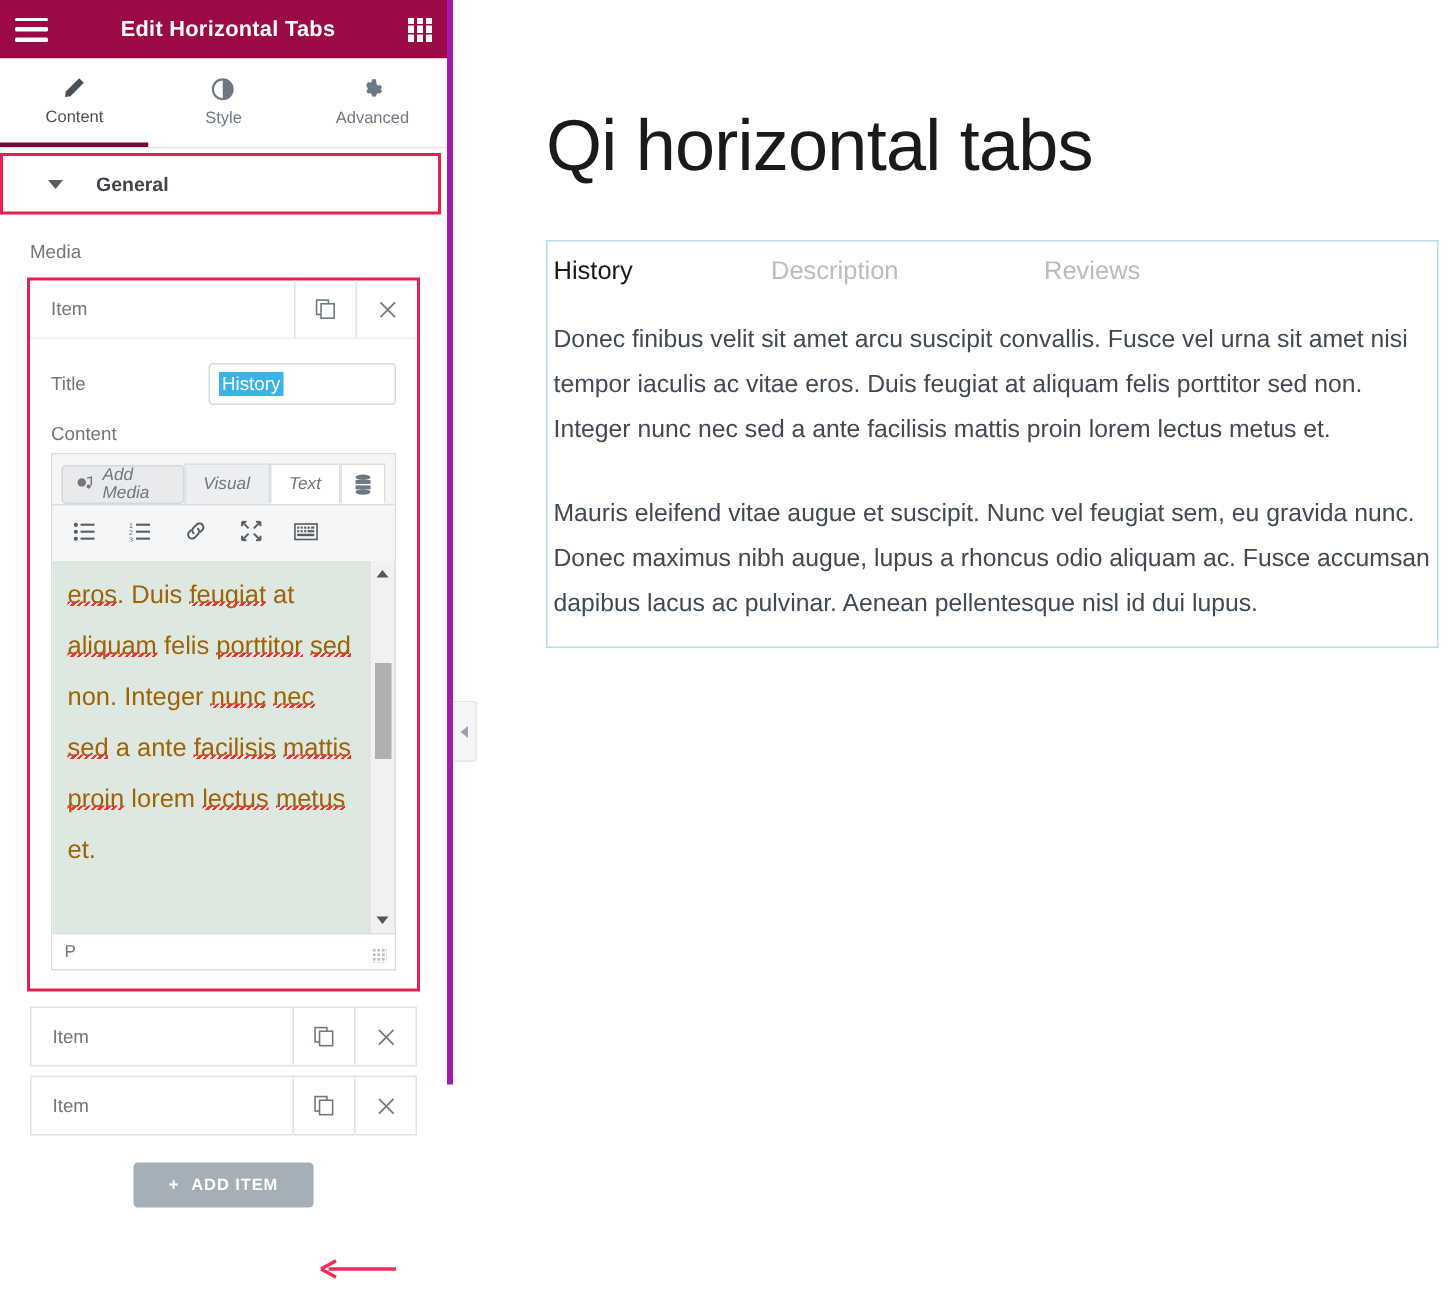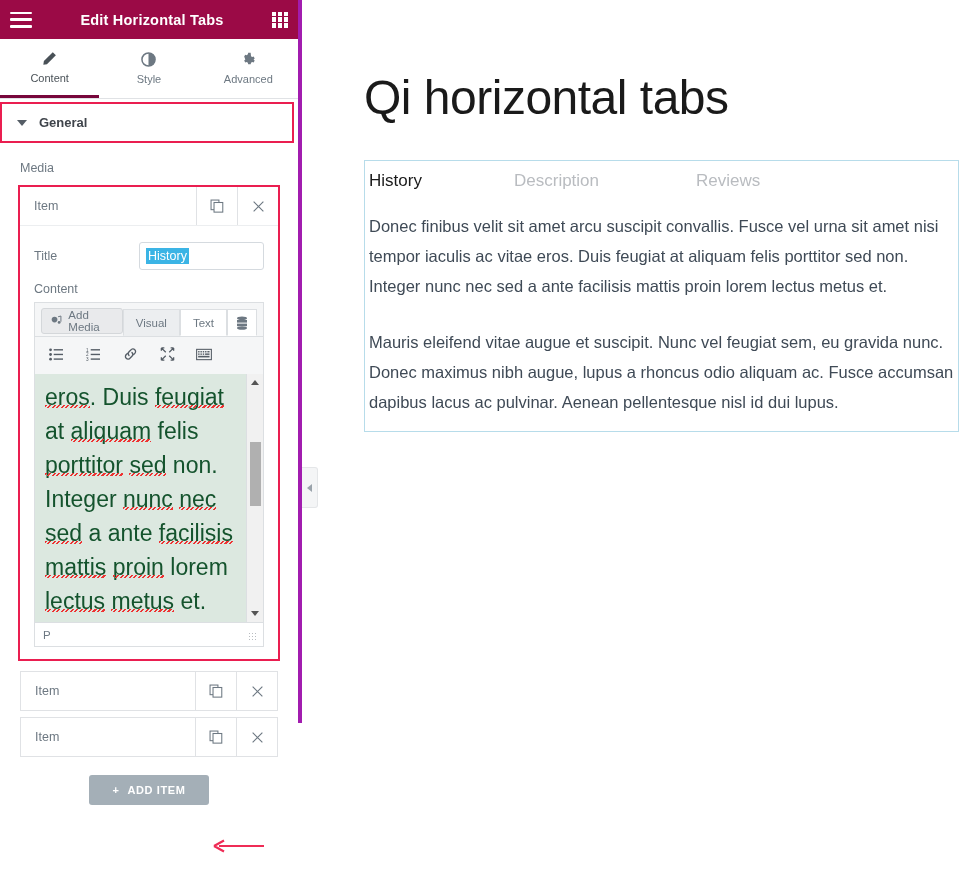--- a/index.html
+++ b/index.html
@@ -51,22 +51,22 @@
   .ptab.active { border-bottom:3px solid #77063b; }
   .ptab .lbl { font-size:11px; color:#6d7882; }
   .ptab.active .lbl { color:#495157; }
   .ptab svg { display:block; }
 
   
   .panel-body { height: 774px; overflow:hidden; background:#fff; position:relative; }
 
   
   .section-head {
-    height:41px; display:flex; align-items:center; gap:12px;
-    padding-left:15px;
+    height:41px; display:flex; align-items:center; gap:22px;
+    padding-left:30px;
     background:#ffffff;
     border:2px solid #ea1e50;
     margin: 3px 4px 0 0;
   }
   .caret-down { width:0;height:0;border-left:5px solid transparent;border-right:5px solid transparent;border-top:6px solid #555d66; }
   .section-head .t { font-size:13px; font-weight:bold; color:#3f444b; }
 
   .pad { padding: 0 20px; }
 
   .field-row { display:flex; align-items:center; justify-content:space-between; margin-top:16px; }
@@ -96,21 +96,21 @@
   .sel-input {
     width:125px; height:28px; border:1px solid #d5dadf; border-radius:3px;
     background:#fff; font-size:12px; padding:0 6px; display:flex; align-items:center;
   }
   .sel-text { background:#3bb4e5; color:#ffffff; padding:1px 2px; font-size:12.5px; }
 
   .content-lbl { font-size:12.5px; color:#6d7882; margin:12px 0 6px 0; }
 
   
   .wpeditor { border:1px solid #dcdfe2; background:#f5f6f7; }
-  .wp-top { display:flex; align-items:flex-start; height:33px; padding:5px 6px 0 6px; background:#f5f6f7; position:relative; }
+  .wp-top { display:flex; align-items:flex-end; height:33px; padding:5px 6px 0 6px; background:#f5f6f7; position:relative;font-style:italic; }
   .addmedia {
     display:flex; align-items:center; gap:6px;
     height:26px; padding:0 9px;
     background:#e9eaec; border:1px solid #d4d7da; border-radius:3px;
     font-size:11.5px; color:#6d7882; cursor:pointer;
   }
   .wp-modes { margin-left:auto; display:flex; align-items:flex-end; height:28px; }
   .wp-mode {
     padding:0 12px; height:27px; display:flex; align-items:center;
     font-size:11.5px; color:#6d7882; cursor:pointer;
@@ -131,21 +131,21 @@
   .caret-sm { width:0;height:0;border-left:4.5px solid transparent;border-right:4.5px solid transparent;border-top:5px solid #555d66; }
   .tbtn { width:24px; height:24px; display:flex; align-items:center; justify-content:center; cursor:pointer; color:#555d66; font-size:14px; }
   .tbtn.b { font-weight:bold; font-family:"Liberation Serif", serif; font-size:15px; }
   .tbtn.i { font-style:italic; font-family:"Liberation Serif", serif; font-size:15px; }
   .tbtn.u { text-decoration:underline; font-family:"Liberation Serif", serif; font-size:14px; }
 
   
   .wp-area { position:relative; height:248px; background:#dce8e0; overflow:hidden; }
   .wp-text {
     padding: 6px 24px 6px 10px;
-    font-size:23px; line-height:34px; color:#14532d;
+    font-size:17px; line-height:34px; color:#a16207;
     font-family:"Liberation Sans", sans-serif;
   }
   .sp2 { position:relative; }
   .sp2:after{ content:""; position:absolute; left:0; right:0; bottom:2px; height:3px;
     background: repeating-linear-gradient(135deg,#e33 0 1.6px,transparent 1.6px 3.2px); }
 
   
   .sbar { position:absolute; right:0; top:0; width:17px; height:248px; background:#f1f1f1; border-left:1px solid #dcdfe2; }
   .sarrow { height:17px; display:flex; align-items:center; justify-content:center; }
   .sarrow .up { width:0;height:0;border-left:4px solid transparent;border-right:4px solid transparent;border-bottom:5px solid #555; }

